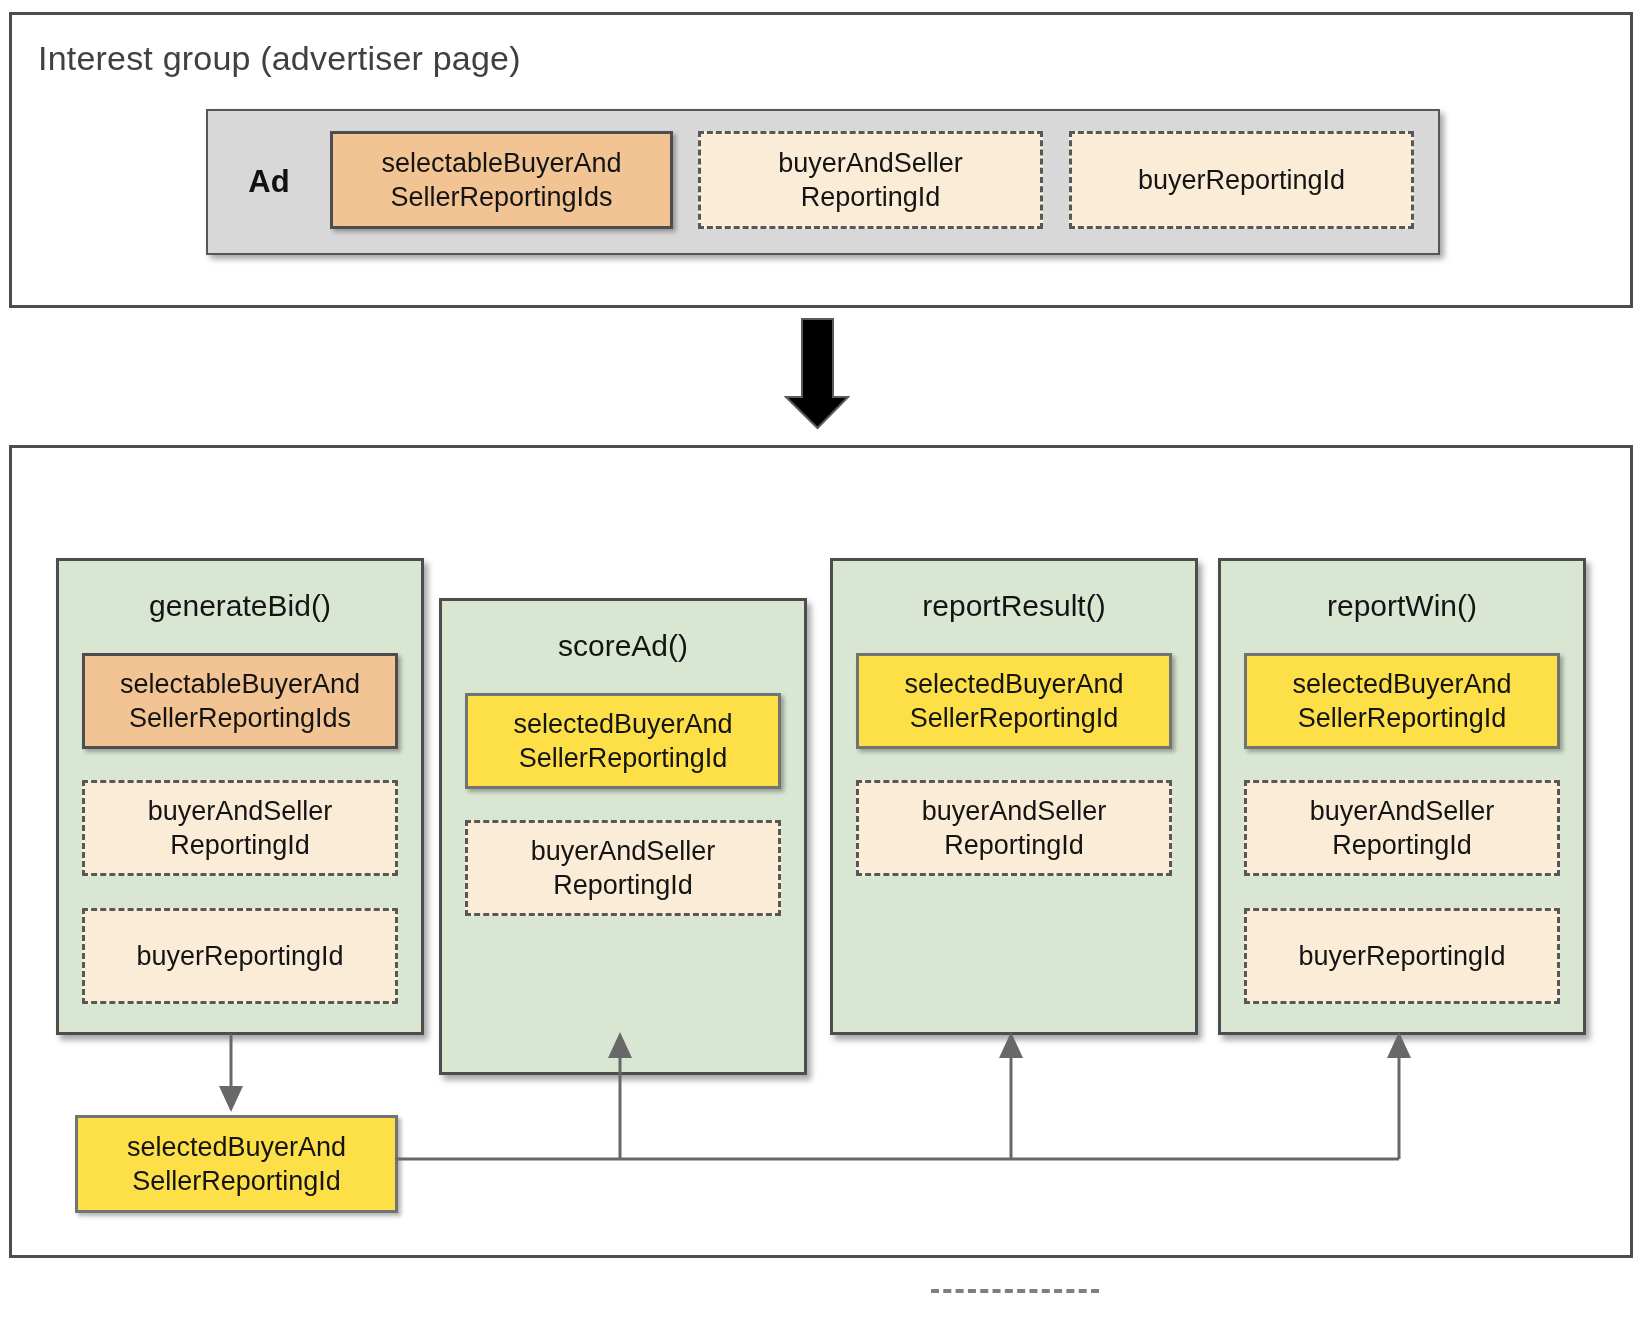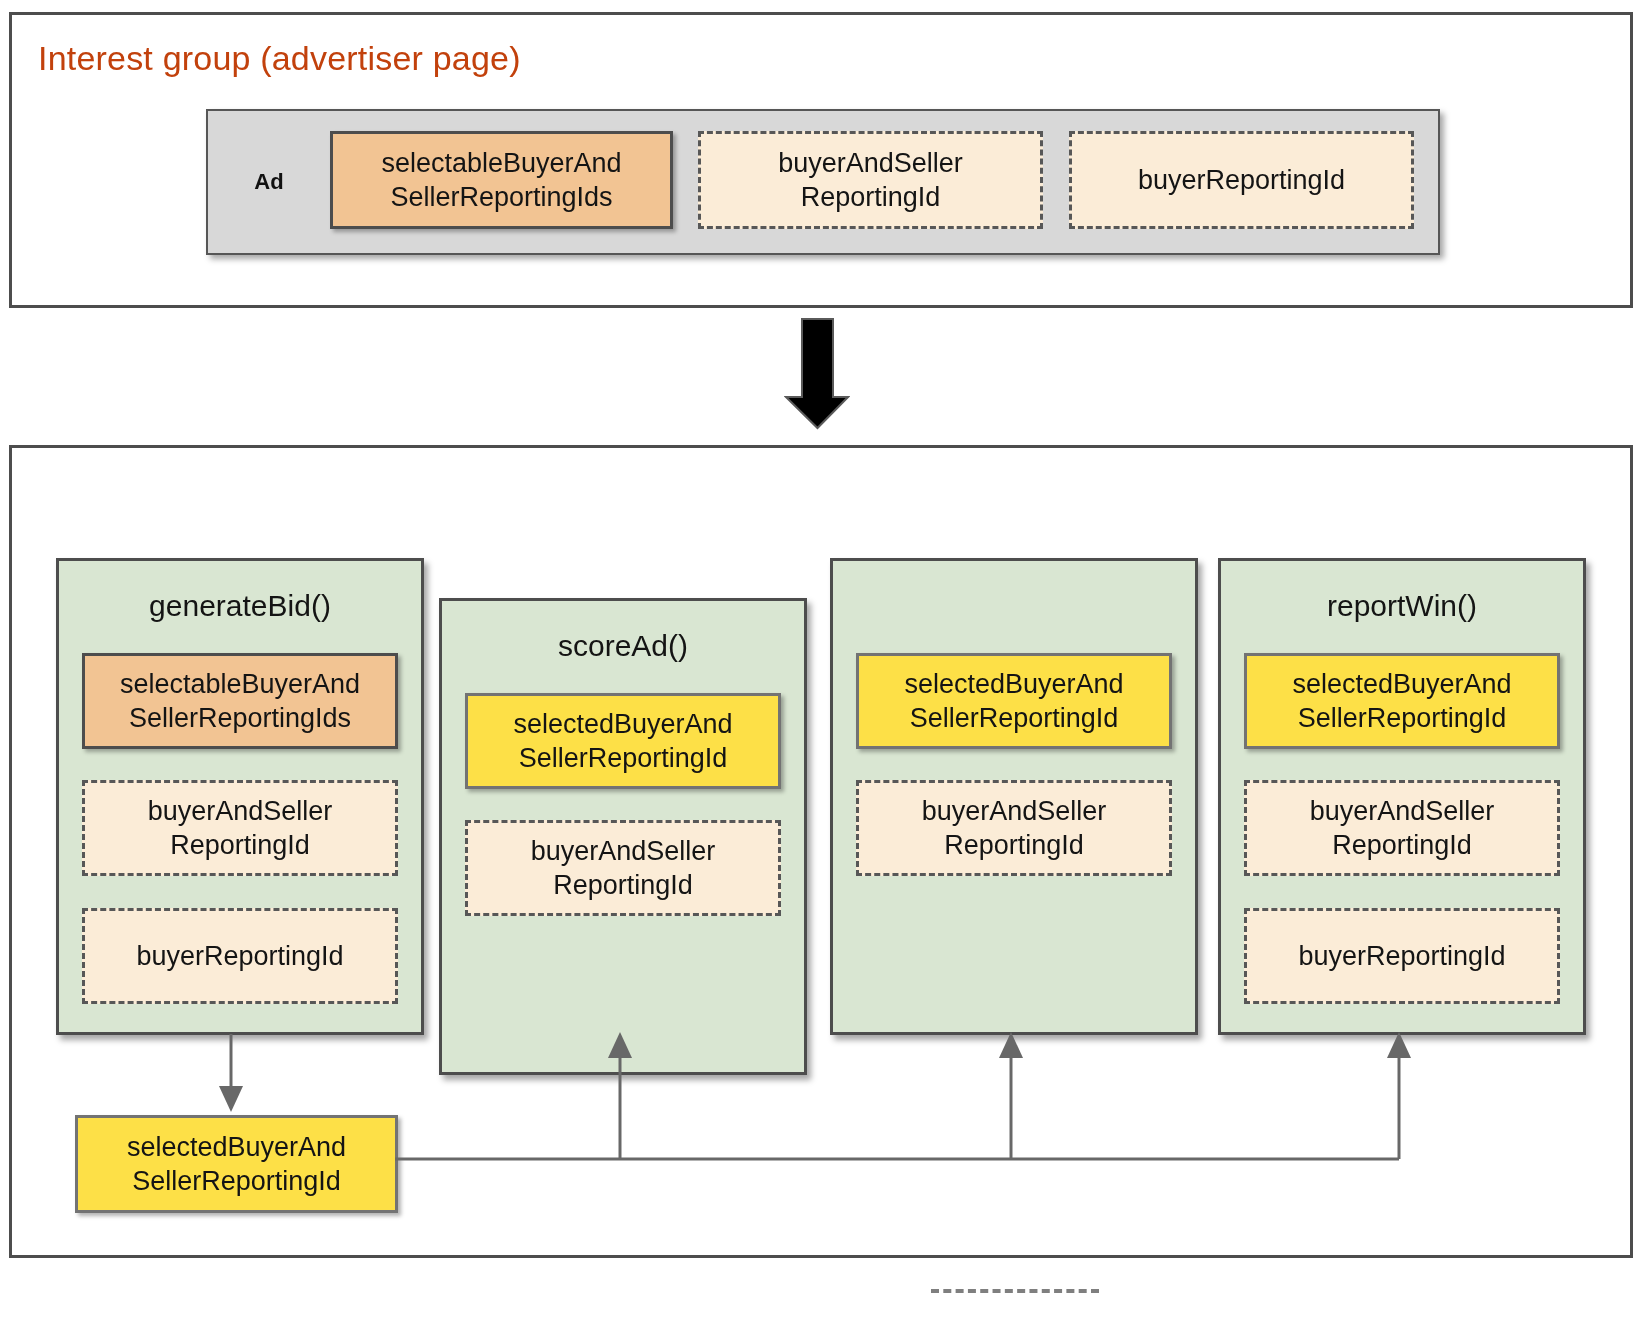--- a/index.html
+++ b/index.html
@@ -14,33 +14,33 @@
   .frame{
     position:absolute;
     background:#ffffff;
     border:3px solid #4d4d4d;
     box-sizing:border-box;
   }
   .frame.top{left:9px;top:12px;width:1624px;height:296px;}
   .frame.auction{left:9px;top:445px;width:1624px;height:813px;}
   .section-title{
     position:absolute;left:26px;top:24px;
-    font-size:34px;letter-spacing:0.2px;color:#c2410c;
+    font-size:34px;letter-spacing:0.2px;color:#404040;
     white-space:nowrap;
   }
   
   .ad-box{
     position:absolute;left:194px;top:94px;width:1234px;height:146px;
     background:#d8d8d8;border:2px solid #565656;box-sizing:border-box;
     box-shadow:4px 4px 6px rgba(0,0,0,0.35);
   }
   .ad-label{
     position:absolute;left:0;top:0;width:122px;height:142px;
     display:flex;align-items:center;justify-content:center;
-    font-weight:bold;font-size:22px;color:#111;
+    font-weight:bold;font-size:31px;color:#111;
   }
   
   .box{
     position:absolute;box-sizing:border-box;
     display:flex;align-items:center;justify-content:center;
     text-align:center;font-size:27px;line-height:1.26;
     white-space:pre-line;color:#141414;
   }
   .solid-tan{background:#f2c493;border:3px solid #4d4d4d;box-shadow:3px 3px 4px rgba(0,0,0,0.3);}
   .solid-orange{background:#fde047;border:3px solid #737373;box-shadow:3px 3px 4px rgba(0,0,0,0.3);}
@@ -118,20 +118,21 @@
 
     <div class="panel p2">
       <div class="panel-title">scoreAd()</div>
       <div class="box solid-orange b1">selectedBuyerAnd
 SellerReportingId</div>
       <div class="box dashed-cream b2">buyerAndSeller
 ReportingId</div>
     </div>
 
     <div class="panel p3">
+      <div class="panel-title">reportResult()</div>
       <div class="box solid-orange b1">selectedBuyerAnd
 SellerReportingId</div>
       <div class="box dashed-cream b2">buyerAndSeller
 ReportingId</div>
     </div>
 
     <div class="panel p4">
       <div class="panel-title">reportWin()</div>
       <div class="box solid-orange b1">selectedBuyerAnd
 SellerReportingId</div>

